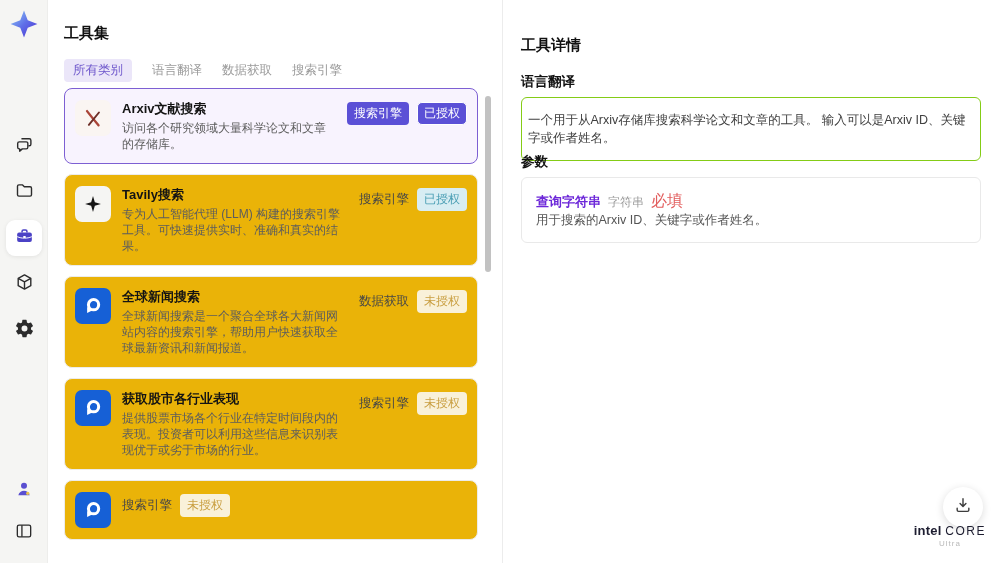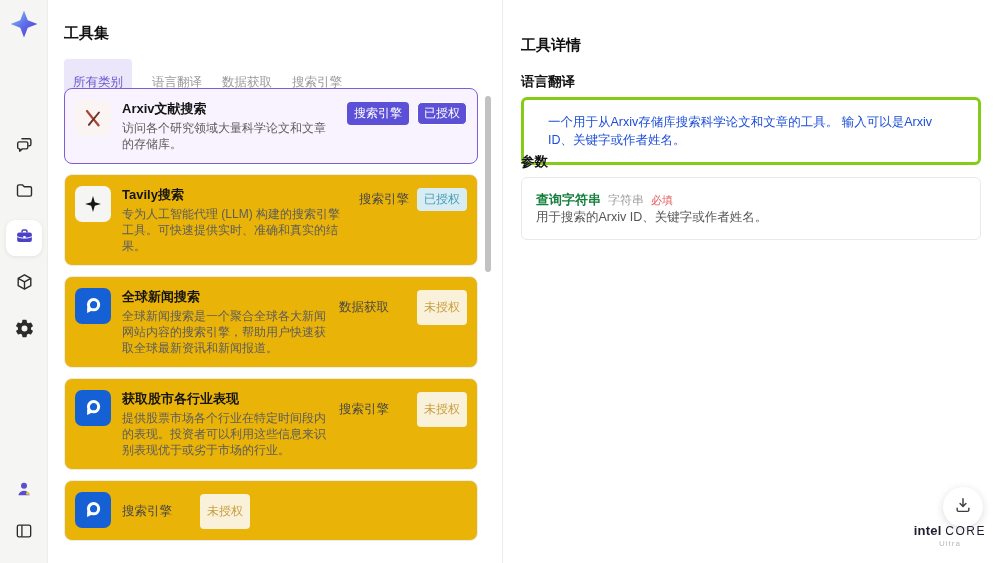--- a/index.html
+++ b/index.html
@@ -13,52 +13,52 @@
   .rail-nav { position:absolute; left:0; top:128px; width:48px; display:flex; flex-direction:column; align-items:center; gap:10px; }
   .rail-btn { width:36px; height:36px; display:flex; align-items:center; justify-content:center; border-radius:9px; cursor:pointer; }
   .rail-btn.active { background:#ffffff; box-shadow:0 1px 4px rgba(0,0,0,.08); }
   .rail-bottom { position:absolute; left:0; bottom:12px; width:48px; display:flex; flex-direction:column; align-items:center; gap:6px; }
 
   
   .tools-panel { position:absolute; left:64px; top:0; width:414px; height:563px; }
   .panel-title { position:absolute; left:0; top:24px; font-size:15px; font-weight:bold; color:#111; }
   .tabs { position:absolute; left:0; top:59px; display:flex; align-items:center; gap:20px; }
   .tab { font-size:12.5px; color:#9a9a9a; cursor:pointer; padding:3px 0; border-radius:4px; white-space:nowrap; }
-  .tab.active { background:#ebe6f9; color:#6f58cc; padding:15px 9px; }
+  .tab.active { background:#ebe6f9; color:#6f58cc; padding:3px 9px; }
   .tool-list { position:absolute; left:0; top:88px; right:0; bottom:0; overflow:hidden; display:flex; flex-direction:column; gap:10px; }
   .tool-card { display:flex; align-items:flex-start; gap:11px; padding:11px 10px; border:1px solid #ececec; border-radius:8px; background:#eab308; cursor:pointer; }
   .tool-card.selected { border:1px solid #7d5fd3; background:#f8f3fe; }
   .tool-icon { flex:0 0 36px; width:36px; height:36px; border-radius:7px; display:flex; align-items:center; justify-content:center; background:#f5f5f3; }
   .tool-icon.bg-light { background:#faf5f2; }
   .tool-icon.bg-blue { background:#1660d6; }
   .tool-text { flex:1; min-width:0; }
   .tool-title { font-size:13px; font-weight:bold; color:#141414; line-height:18px; }
   .tool-desc { font-size:12px; color:#5d5d5d; line-height:16px; margin-top:2px; }
   .tool-meta { display:flex; align-items:center; gap:8px; margin-top:2px; white-space:nowrap; }
   .cat-plain { font-size:12.5px; color:#474747; }
   .cat-solid { font-size:12px; color:#fff; background:#5b50d6; border-radius:4px; padding:3px 7px; }
   .auth-solid { font-size:12px; color:#fff; background:#5b50d6; border:1.5px solid #fff; border-radius:5px; padding:2px 6px; }
   .auth-cyan { font-size:12px; color:#4a9eb4; background:#d8edf3; border-radius:4px; padding:3px 7px; }
-  .auth-amber { font-size:12px; color:#c99f41; background:#f9f1d9; border-radius:4px; padding:9px 7px;margin-left:20px; }
+  .auth-amber { font-size:12px; color:#c99f41; background:#f9f1d9; border-radius:4px; padding:3px 7px; }
   .list-scrollbar { position:absolute; left:485px; top:96px; width:6px; height:176px; background:#c2c2c2; border-radius:3px; }
 
   .v-divider { position:absolute; left:502px; top:0; width:1px; height:563px; background:#ececec; }
 
   
   .details-panel { position:absolute; left:521px; top:12px; width:460px; height:563px; }
   .details-title { position:absolute; left:0; top:24px; font-size:15px; font-weight:bold; color:#111; }
   .section-head { font-size:13.5px; font-weight:bold; color:#111; }
   .intro-head { position:absolute; left:0; top:61px; }
-  .intro-card { position:absolute; left:0; top:85px; width:460px; border:3px solid #84cc16; border-radius:6px; background:#fff; padding:13px 24px; font-size:12.5px; color:#1d4ed8; line-height:18px; }
+  .intro-card { position:absolute; left:0; top:85px; width:460px; border:1px solid #84cc16; border-radius:6px; background:#fff; padding:13px 6px; font-size:12.5px; color:#404040; line-height:18px; }
   .params-head { position:absolute; left:0; top:141px; }
   .param-card { position:absolute; left:0; top:165px; width:460px; border:1px solid #e9e9e9; border-radius:6px; background:#fff; padding:13px 14px; }
   .param-line { display:flex; align-items:baseline; gap:7px; }
-  .param-name { font-size:13px; font-weight:bold; color:#15803d; }
+  .param-name { font-size:13px; font-weight:bold; color:#6d28d9; }
   .param-type { font-size:12px; color:#9a9a9a; }
-  .param-required { font-size:11px; color:#e25d5d; }
+  .param-required { font-size:16px; color:#e25d5d; }
   .param-desc { font-size:12.5px; color:#555; }
 
   
   .download-fab { position:absolute; left:943px; top:487px; width:40px; height:40px; border-radius:50%; background:#fff; box-shadow:0 2px 8px rgba(0,0,0,.14); display:flex; align-items:center; justify-content:center; cursor:pointer; }
   .brand { position:absolute; right:14px; top:523px; text-align:center; color:#1d1d30; }
   .brand-line1 { font-size:13px; letter-spacing:.2px; white-space:nowrap; }
   .brand-line1 .b1 { font-weight:bold; }
   .brand-line1 .b2 { font-weight:400; letter-spacing:1.5px; font-size:12px; }
   .brand-line2 { font-size:8px; color:#b9b9b9; margin-top:1px; letter-spacing:1px; }
 </style>

